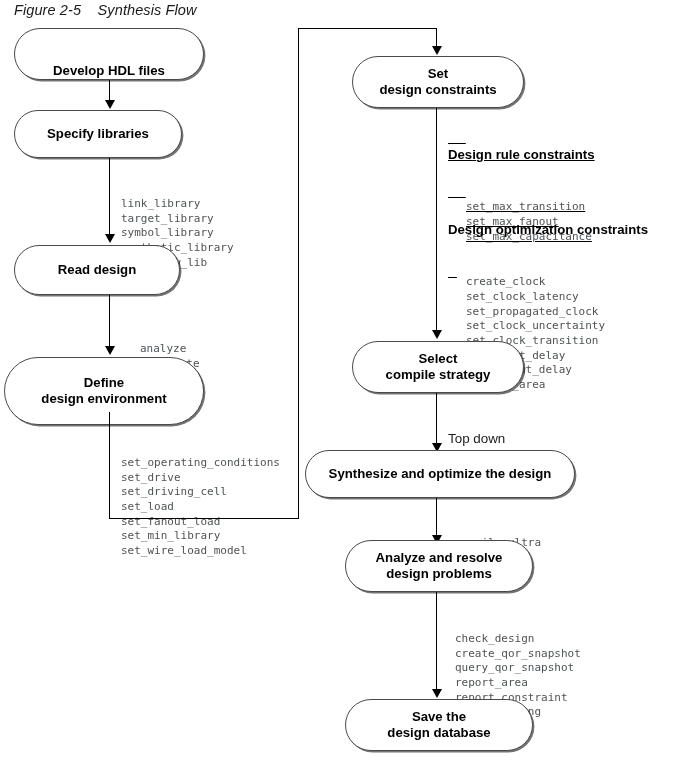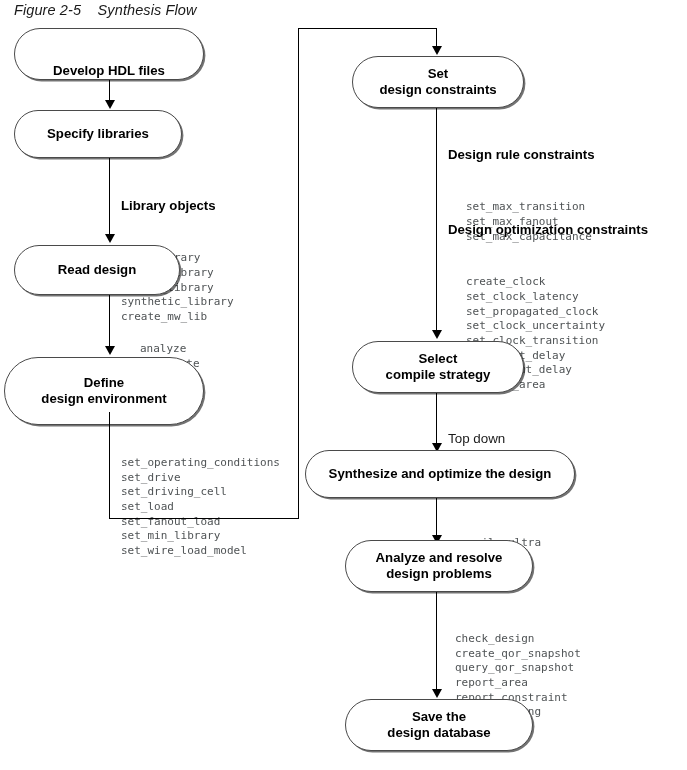--- a/index.html
+++ b/index.html
@@ -103,21 +103,20 @@
   <div class="arrowhead" style="left:105px; top:100px;"></div>
 
   <div class="node" style="left:14px; top:110px; width:168px; height:48px;">
     <span class="lines">Specify libraries</span>
   </div>
 
   <div class="vline" style="left:109px; top:158px; height:80px;"></div>
   <div class="arrowhead" style="left:105px; top:234px;"></div>
 
   <div class="ann" style="left:121px; top:161px;">
-    <div class="ann-head">Library objects</div>
     <div class="cmds">link_library
 target_library
 symbol_library
 synthetic_library
 create_mw_lib</div>
   </div>
 
   <div class="node" style="left:14px; top:245px; width:166px; height:50px;">
     <span class="lines">Read design</span>
   </div>
@@ -154,21 +153,21 @@
   <div class="arrowhead" style="left:432px; top:46px;"></div>
 
   <div class="node" style="left:352px; top:56px; width:172px; height:52px;">
     <span class="lines">Set
 design constraints</span>
   </div>
 
   <div class="vline" style="left:436px; top:108px; height:226px;"></div>
   <div class="arrowhead" style="left:432px; top:330px;"></div>
 
-  <div class="ann" style="left:448px; top:110px;">
+  <div class="ann" style="left:448px; top:110px;text-decoration:underline;">
     <div class="ann-head">Design rule constraints</div>
     <div class="cmds" style="padding-left:18px;">set_max_transition
 set_max_fanout
 set_max_capacitance</div>
   </div>
 
   <div class="ann" style="left:448px; top:185px;">
     <div class="ann-head">Design optimization constraints</div>
     <div class="cmds" style="padding-left:18px;">create_clock
 set_clock_latency

